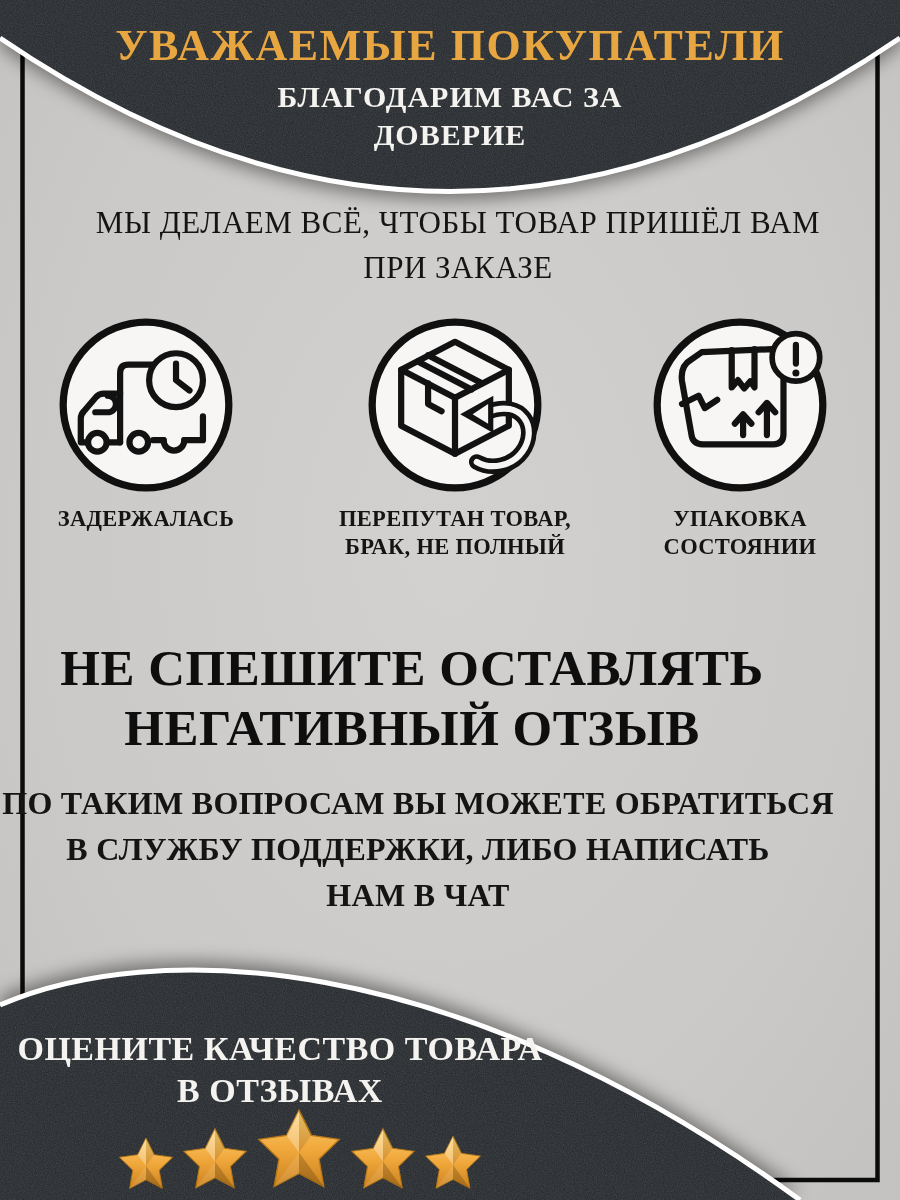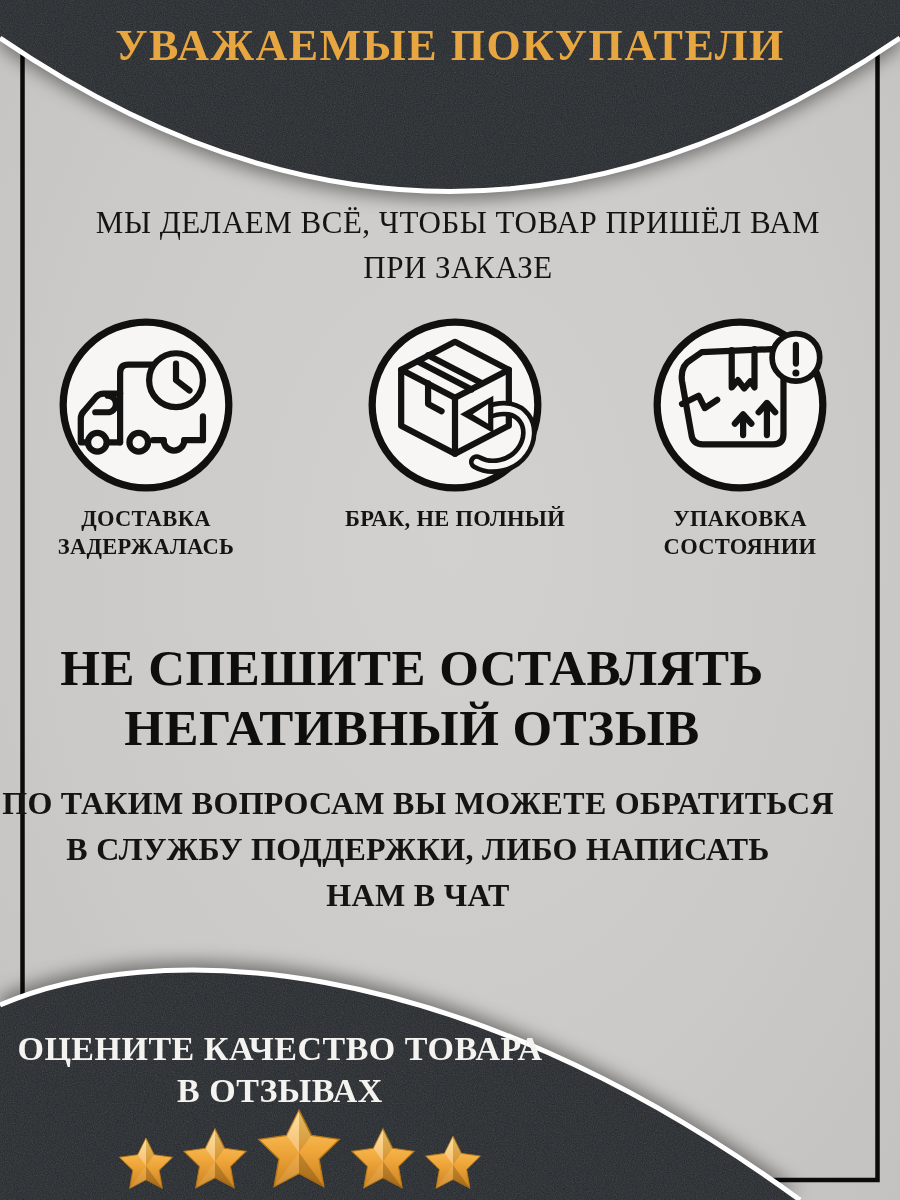--- a/index.html
+++ b/index.html
@@ -85,20 +85,24 @@
       </g>
       <g clip-path="url(#clipBot)">
         <rect x="0" y="930" width="900" height="270" filter="url(#grain)"></rect>
       </g>
       <path d="M0,1005 C150,940 450,945 800,1200" stroke="#ffffff" stroke-width="5" fill="none"></path>
     </g>
   </svg>
 
   <div class="layer header-text center">
     <div class="header-title">УВАЖАЕМЫЕ ПОКУПАТЕЛИ</div>
+    <div class="header-sub">
+      <div>БЛАГОДАРИМ ВАС ЗА</div>
+      <div>ДОВЕРИЕ</div>
+    </div>
   </div>
 
   <div class="layer intro center">
     <div>МЫ ДЕЛАЕМ ВСЁ, ЧТОБЫ ТОВАР ПРИШЁЛ ВАМ</div>
     <div>ПРИ ЗАКАЗЕ</div>
   </div>
 
   <div class="issue issue-1">
     <svg class="badge-icon" width="176" height="176" viewBox="0 0 170 170">
       <circle cx="85" cy="85" r="80" fill="var(--circle)" stroke="#101010" stroke-width="7"></circle>
@@ -109,21 +113,20 @@
         <path d="M92,119 H102"></path>
         <path d="M102,119 A10,10 0 0 0 122,119"></path>
         <path d="M122,119 H140 V96"></path>
       </g>
       <circle cx="38" cy="121" r="9" fill="var(--circle)" stroke="#121212" stroke-width="6"></circle>
       <circle cx="78" cy="121" r="9" fill="var(--circle)" stroke="#121212" stroke-width="6"></circle>
       <circle cx="114" cy="61" r="26" fill="var(--circle)" stroke="#121212" stroke-width="6"></circle>
       <path class="icon-stroke" d="M114,45 V61 L127,71"></path>
     </svg>
     <div class="issue-label">
-      <div>ДОСТАВКА</div>
       <div>ЗАДЕРЖАЛАСЬ</div>
     </div>
   </div>
 
   <div class="issue issue-2">
     <svg class="badge-icon" width="176" height="176" viewBox="0 0 170 170">
       <circle cx="85" cy="85" r="80" fill="var(--circle)" stroke="#101010" stroke-width="7"></circle>
       <g class="icon-stroke">
         <path d="M85,24 L137,51 L85,78 L33,51 Z"></path>
         <path d="M33,51 V105 L85,132 L137,105 V51"></path>
@@ -133,20 +136,21 @@
         <path d="M59,64 V84 L72,91"></path>
       </g>
       <g>
         <path d="M116,92 C150,78 166,108 150,130 C140,144 120,148 106,140" fill="none" stroke="#121212" stroke-width="15" stroke-linecap="round"></path>
         <path d="M116,92 C150,78 166,108 150,130 C140,144 120,148 106,140" fill="none" stroke="var(--circle)" stroke-width="6" stroke-linecap="round"></path>
         <polygon points="122,76 90,94 122,112" fill="#121212"></polygon>
         <polygon points="117,84 102,94 117,103" fill="var(--circle)"></polygon>
       </g>
     </svg>
     <div class="issue-label">
+      <div>ПЕРЕПУТАН ТОВАР,</div>
       <div>БРАК, НЕ ПОЛНЫЙ</div>
     </div>
   </div>
 
   <div class="issue issue-3">
     <svg class="badge-icon" width="176" height="176" viewBox="0 0 170 170">
       <circle cx="85" cy="85" r="80" fill="var(--circle)" stroke="#101010" stroke-width="7"></circle>
       <g class="icon-stroke">
         <path d="M48,34 L116,31 Q127,31 127,40 V113 Q127,123 117,123 H49 Q39,123 38,113 L29,62 Q27,47 38,41 Z"></path>
         <path d="M77,32 V68 L83,61 L89,69 L95,62 L99,68 V31"></path>

